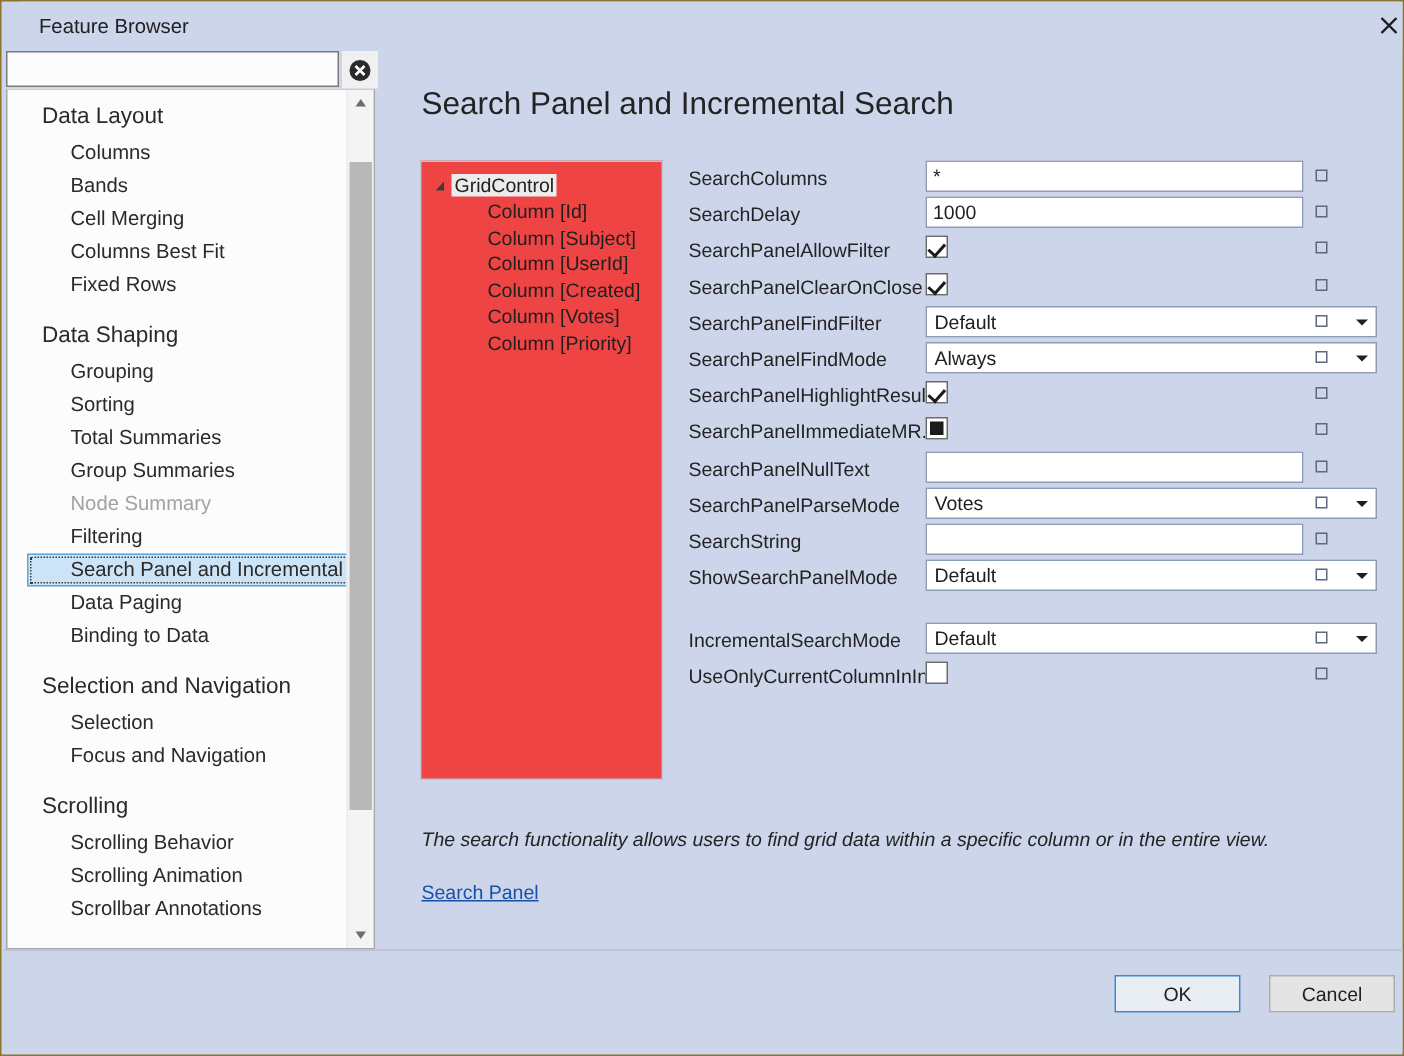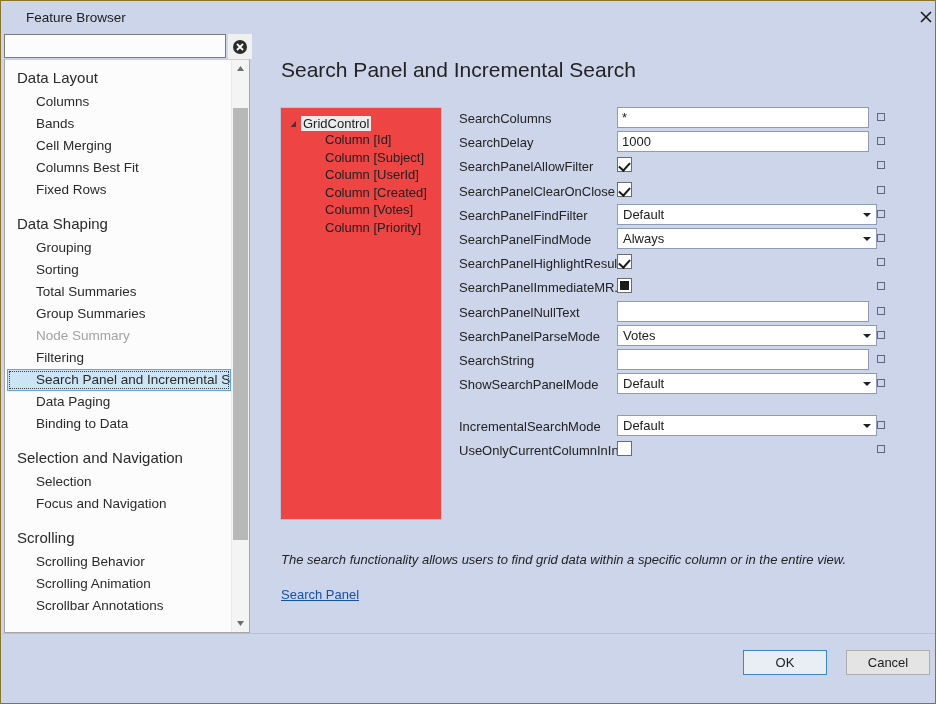--- a/index.html
+++ b/index.html
@@ -99,21 +99,21 @@
     width: 246px;
     height: 574px;
     background: #fcfcfc;
     border: 1px solid #a6a6a6;
     border-top: 1px solid #cfcfcf;
     box-sizing: border-box;
     overflow: hidden;
   }
   #tree-list {
     position: absolute;
-    left: 1px; top: 0;
+    left: 12px; top: 0;
     width: 226px;
     padding-top: 5px;
   }
   .nav-group {
     font-size: 15px;
     color: #2a2a2a;
     padding: 4px 0 4px 11px;
     line-height: 18px;
     white-space: nowrap;
     cursor: default;
@@ -262,21 +262,21 @@
     border: 1px solid #8e9bb5;
     background: #ffffff;
     font-family: "Liberation Sans", sans-serif;
     font-size: 13px;
     color: #202020;
     padding: 0 4px;
     outline: none;
   }
   .combo {
     position: relative;
-    width: 260px;
+    width: 301px;
     height: 21px;
     box-sizing: border-box;
     border: 1px solid #8e9bb5;
     background: #ffffff;
     cursor: default;
   }
   .combo-text {
     position: absolute;
     left: 5px;
     top: 2px;

